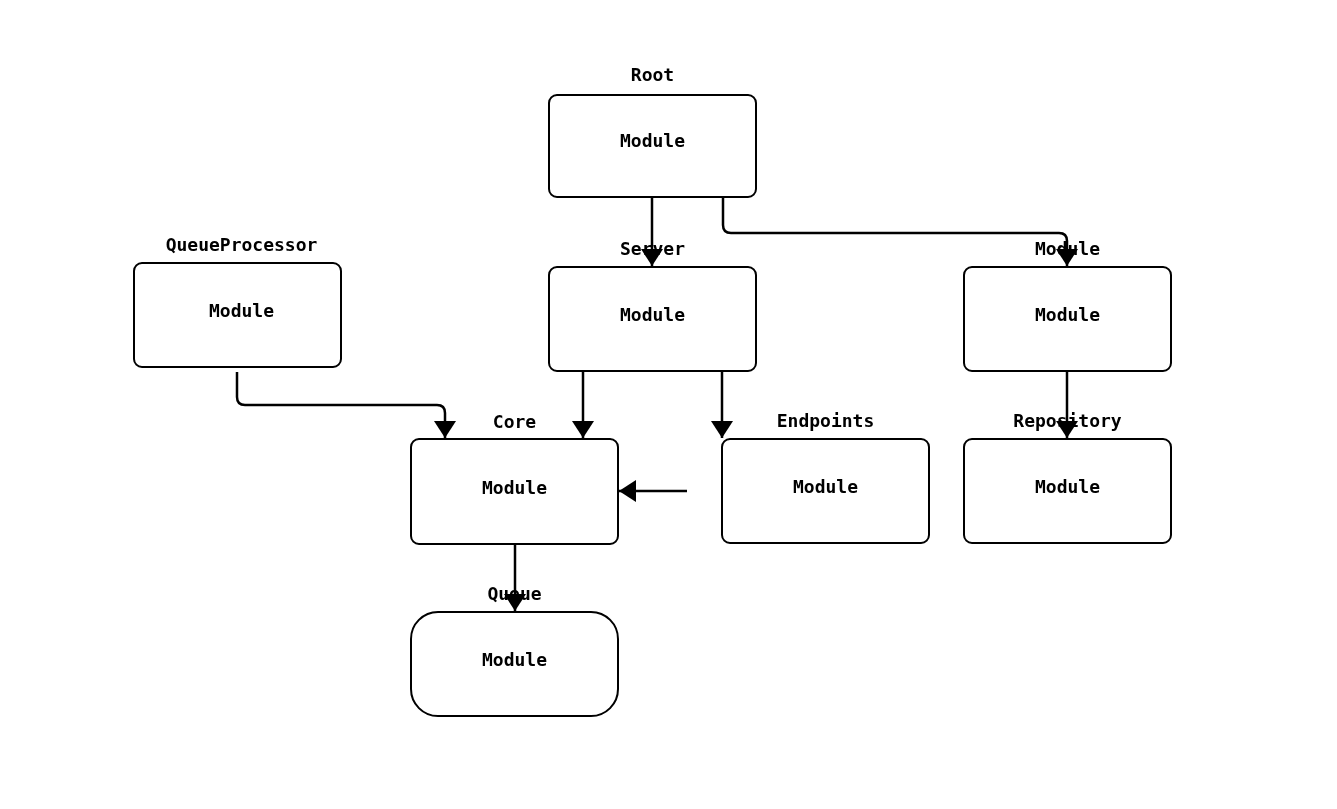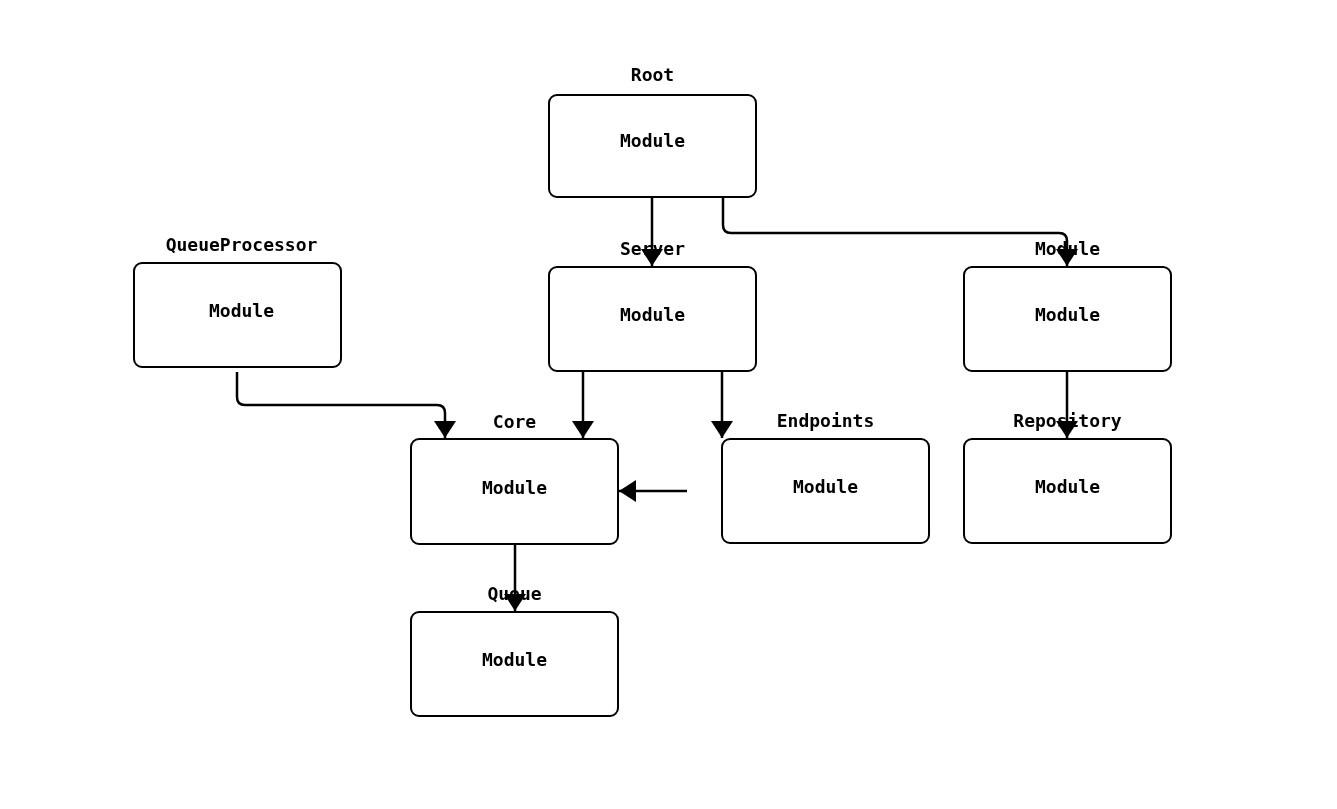--- a/index.html
+++ b/index.html
@@ -110,20 +110,20 @@
     </div>
   </div>
 
   <div class="node" style="left:963px; top:438px; width:209px; height:106px;">
     <div class="label">
       <span>Repository</span>
       <span>Module</span>
     </div>
   </div>
 
-  <div class="node" style="left:410px; top:611px; width:209px; height:106px;">
+  <div class="node" style="left:410px; top:611px; width:209px; height:106px;border-radius:28px;">
     <div class="label">
       <span>Queue</span>
       <span>Module</span>
     </div>
   </div>
 
 </div>
 
 </body></html>

